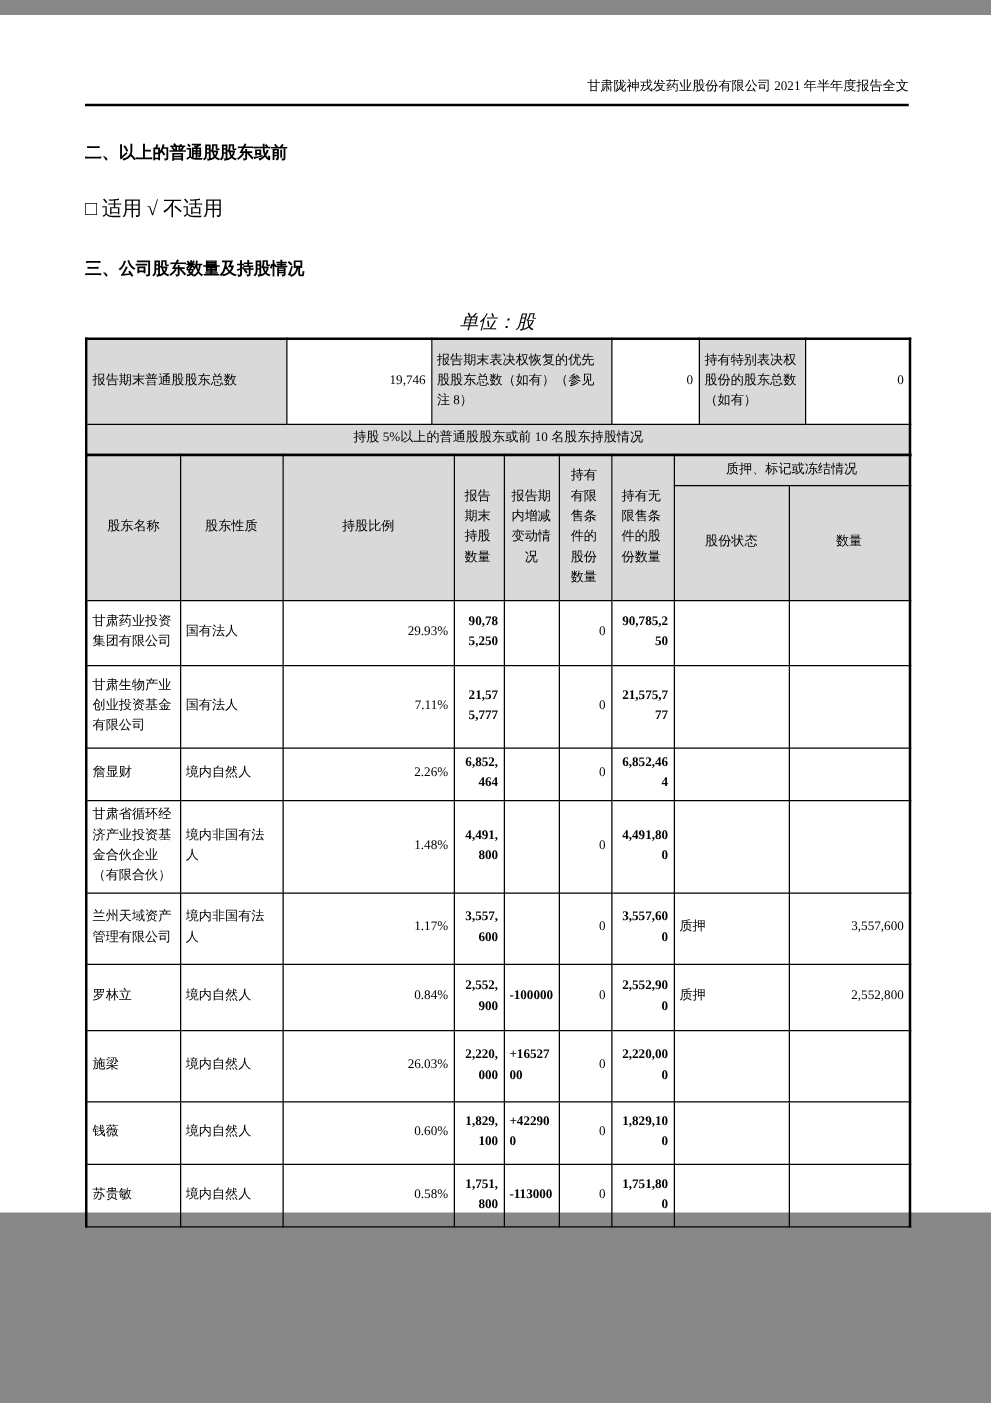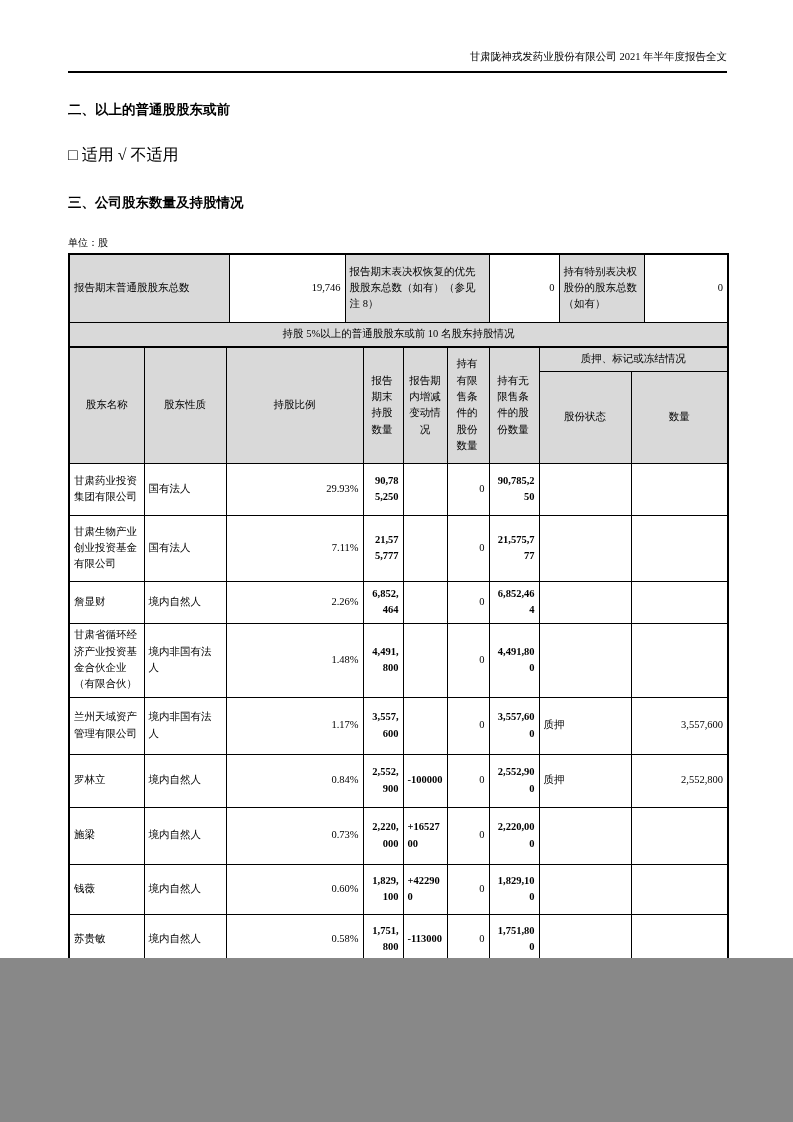--- a/index.html
+++ b/index.html
@@ -1,20 +1,20 @@
 <!DOCTYPE html>
 <html><head>
 <meta charset="utf-8">
 <style>
   * { margin: 0; padding: 0; box-sizing: border-box; }
   html, body { background: #888; }
   .page {
     position: relative;
     width: 793px; height: 958px;
-    margin: 0 auto;
+    margin: 12px auto;
     background: #ffffff;
     font-family: "Liberation Serif", serif;
     color: #000;
     padding: 50px 66px 0 68px;
   }
   .doc-header {
     text-align: right;
     font-size: 10.5px;
     padding-bottom: 7px;
     border-bottom: 2px solid #000;
@@ -44,21 +44,21 @@
   .totals-table { margin-top: 19px; }
   .totals-table tr { height: 28px; }
 
   .section-heading {
     font-family: "Liberation Sans", sans-serif;
     font-weight: bold;
     font-size: 13.5px;
     margin-top: 28px;
   }
   .applicability { font-size: 16px; margin-top: 26px; }
-  .unit-note { font-size: 10px; text-align: left; margin-top: 24px; margin-bottom: 3px; }
+  .unit-note { font-size: 15px; text-align: center; margin-top: 24px; margin-bottom: 3px; font-style: italic; }
 
   .summary-table tr.summary-row { height: 68px; }
   .summary-table tr.band-row { height: 25px; }
   .shareholder-table { margin-top: -2px; }
   .shareholder-table thead tr:nth-child(1) { height: 24px; }
   .shareholder-table thead tr:nth-child(2) { height: 92px; }
   .shareholder-table thead th { text-align: center; background: #d9d9d9; }
   .shareholder-table tbody tr:nth-child(1) { height: 52px; }
   .shareholder-table tbody tr:nth-child(2) { height: 66px; }
   .shareholder-table tbody tr:nth-child(3) { height: 42px; }
@@ -207,21 +207,21 @@
     <td class="num break">2,552,900</td>
     <td class="break">-100000</td>
     <td class="num">0</td>
     <td class="num break">2,552,900</td>
     <td>质押</td>
     <td class="num">2,552,800</td>
   </tr>
         <tr>
     <td>施梁</td>
     <td>境内自然人</td>
-    <td class="num">0.73%</td>
+    <td class="num">26.03%</td>
     <td class="num break">2,220,000</td>
     <td class="break">+1652700</td>
     <td class="num">0</td>
     <td class="num break">2,220,000</td>
     <td></td>
     <td class="num"></td>
   </tr>
         <tr>
     <td>钱薇</td>
     <td>境内自然人</td>

